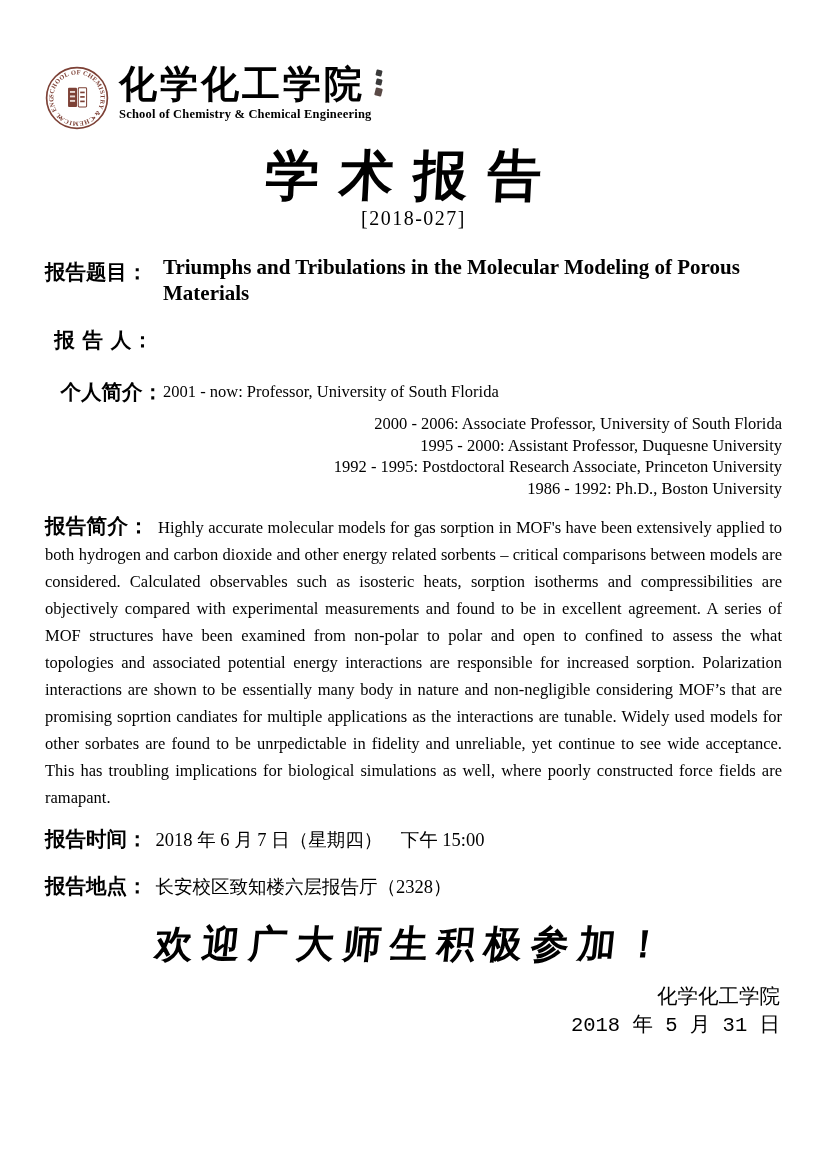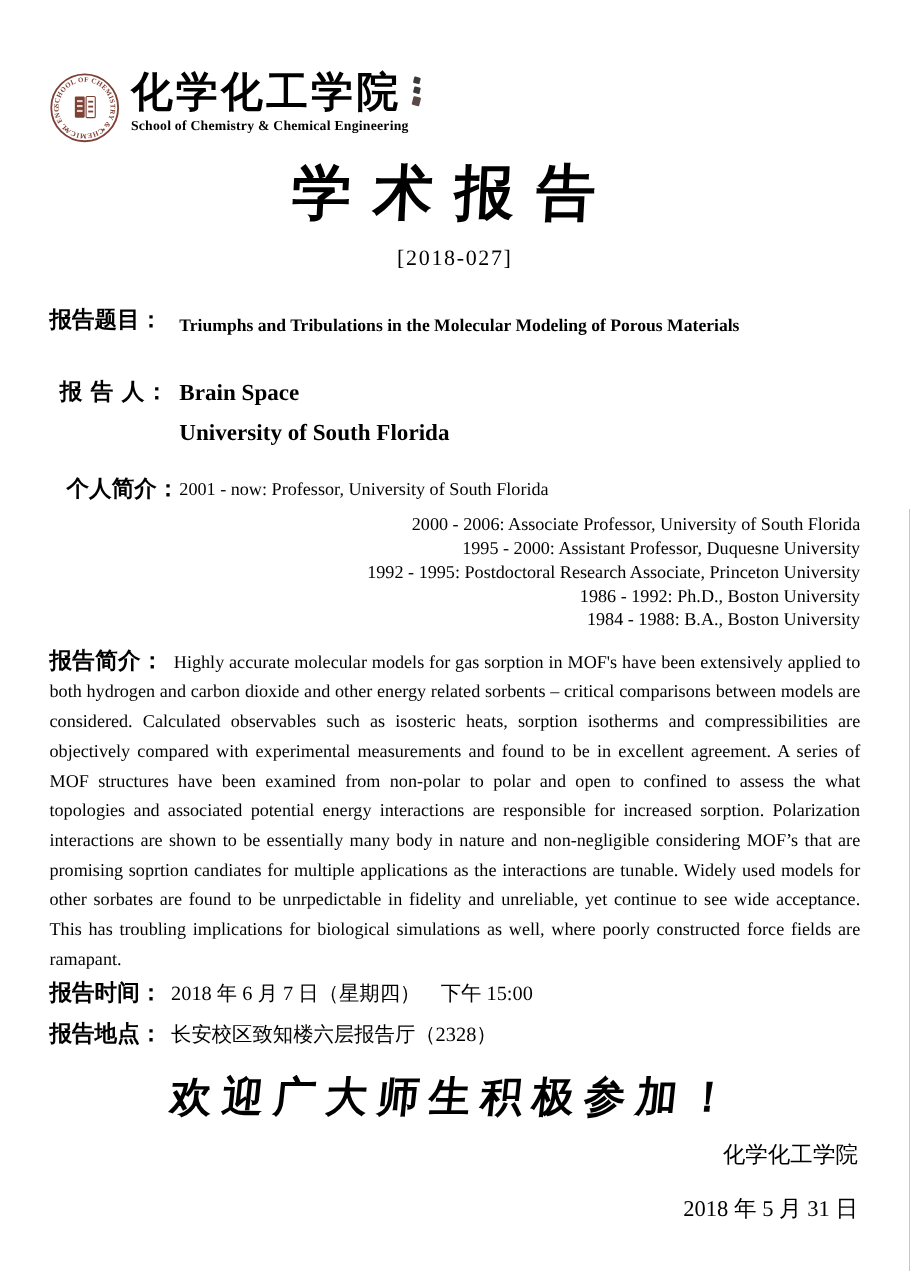--- a/index.html
+++ b/index.html
@@ -41,38 +41,38 @@
     font-weight: bold;
     letter-spacing: 20px;
     line-height: 60px;
     margin-top: 10px;
     transform: skewX(-3deg);
   }
   .issue-no {
     text-align: center;
     font-size: 20px;
     letter-spacing: 1.5px;
-    margin-top: 17px;
+    margin-top: 0;
     line-height: 24px;
   }
 
   
   .field { display: flex; }
   .field-label {
     flex: 0 0 118px;
     font-family: "Liberation Sans", "DejaVu Sans", sans-serif;
     font-weight: bold;
     font-size: 20.5px;
     white-space: nowrap;
   }
   .field-content { flex: 1 1 auto; }
 
   .topic-field { margin-top: 24px; }
-  .topic-field .field-label { line-height: 40px; }
-  .topic-text { font-size: 16px; font-weight: bold; line-height: 52px; }
+  .topic-field .field-label { line-height: 40px; font-family: Liberation Mono, monospace; }
+  .topic-text { font-size: 21px; font-weight: bold; line-height: 26px; }
 
   .speaker-field { margin-top: 16px; }
   .speaker-field .field-label { line-height: 36px; letter-spacing: 1px; text-align: center; }
   .speaker-name, .speaker-aff { font-size: 21px; font-weight: bold; line-height: 36px; }
 
   .bio-field { margin-top: 22px; }
   .bio-field .field-label { line-height: 24px; text-align: right; }
   .bio-first { font-size: 16.5px; line-height: 24px; margin-bottom: 9px; }
   .bio-entry { font-size: 16.5px; line-height: 21.5px; padding-left: 5px; text-align: right; }
 
@@ -82,42 +82,42 @@
     font-size: 16.5px;
     line-height: 27px;
   }
   .summary-label {
     font-family: "Liberation Sans", "DejaVu Sans", sans-serif;
     font-weight: bold;
     font-size: 20.5px;
     padding-right: 9px;
   }
 
-  .ww-row { line-height: 35px; }
+  .ww-row { margin-top: 10px; line-height: 35px; }
   .ww-row .inline-label {
     font-family: "Liberation Sans", "DejaVu Sans", sans-serif;
     font-weight: bold;
     font-size: 20.5px;
     padding-right: 8px;
   }
   .ww-value { font-size: 18.5px; }
 
   
   .welcome {
     text-align: center;
     font-size: 38px;
     font-weight: bold;
     letter-spacing: 9px;
     line-height: 50px;
     margin-top: 14px;
     transform: skewX(-6deg);
   }
   .footer { text-align: right; padding-right: 2px; }
   .footer-org { font-size: 20.5px; line-height: 26px; margin-top: 14px; }
-  .footer-date { font-size: 20.5px; line-height: 26px; margin-top: 23px; }
+  .footer-date { font-size: 20.5px; line-height: 26px; margin-top: 4px; font-family: Liberation Mono, monospace; }
 </style>
 </head>
 <body>
 
 <div class="page">
 
   <div class="logo-row">
     <svg class="seal-svg" viewBox="0 0 100 100" aria-hidden="true">
       <circle cx="50" cy="50" r="47.5" fill="none" stroke="#7d4136" stroke-width="2.6"></circle>
       <defs>
@@ -154,35 +154,30 @@
 
   <div class="field topic-field">
     <div class="field-label">报告题目：</div>
     <div class="field-content">
       <div class="topic-text">Triumphs and Tribulations in the Molecular Modeling of Porous Materials</div>
     </div>
   </div>
 
   <div class="field speaker-field">
     <div class="field-label">报 告 人：</div>
-    <div class="field-content">
-      <div class="speaker-name">Brain Space</div>
-      <div class="speaker-aff">University of South Florida</div>
-    </div>
   </div>
 
   <div class="field bio-field">
     <div class="field-label">个人简介：</div>
     <div class="field-content">
       <div class="bio-first">2001 - now: Professor, University of South Florida</div>
       <div class="bio-entry">2000 - 2006: Associate Professor, University of South Florida</div>
       <div class="bio-entry">1995 - 2000: Assistant Professor, Duquesne University</div>
       <div class="bio-entry">1992 - 1995: Postdoctoral Research Associate, Princeton University</div>
       <div class="bio-entry">1986 - 1992: Ph.D., Boston University</div>
-      <div class="bio-entry">1984 - 1988: B.A., Boston University</div>
     </div>
   </div>
 
   <p class="summary-para">
     <span class="summary-label">报告简介：</span><span>Highly accurate molecular models for gas sorption in MOF's have been extensively applied to both hydrogen and carbon dioxide and other energy related sorbents – critical comparisons between models are considered. Calculated observables such as isosteric heats, sorption isotherms and compressibilities are objectively compared with experimental measurements and found to be in excellent agreement. A series of MOF structures have been examined from non-polar to polar and open to confined to assess the what topologies and associated potential energy interactions are responsible for increased sorption. Polarization interactions are shown to be essentially many body in nature and non-negligible considering MOF’s that are promising soprtion candiates for multiple applications as the interactions are tunable. Widely used models for other sorbates are found to be unrpedictable in fidelity and unreliable, yet continue to see wide acceptance. This has troubling implications for biological simulations as well, where poorly constructed force fields are ramapant.</span>
   </p>
 
   <div class="ww-row">
     <span class="inline-label">报告时间：</span><span class="ww-value">2018 年 6 月 7 日（星期四）　下午 15:00</span>
   </div>

